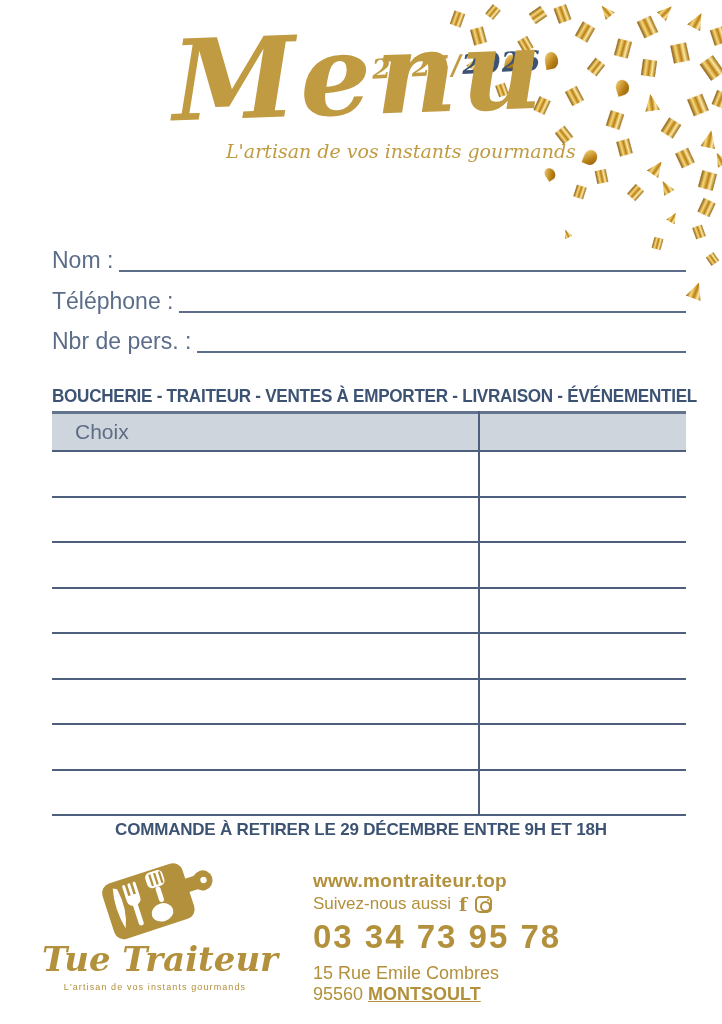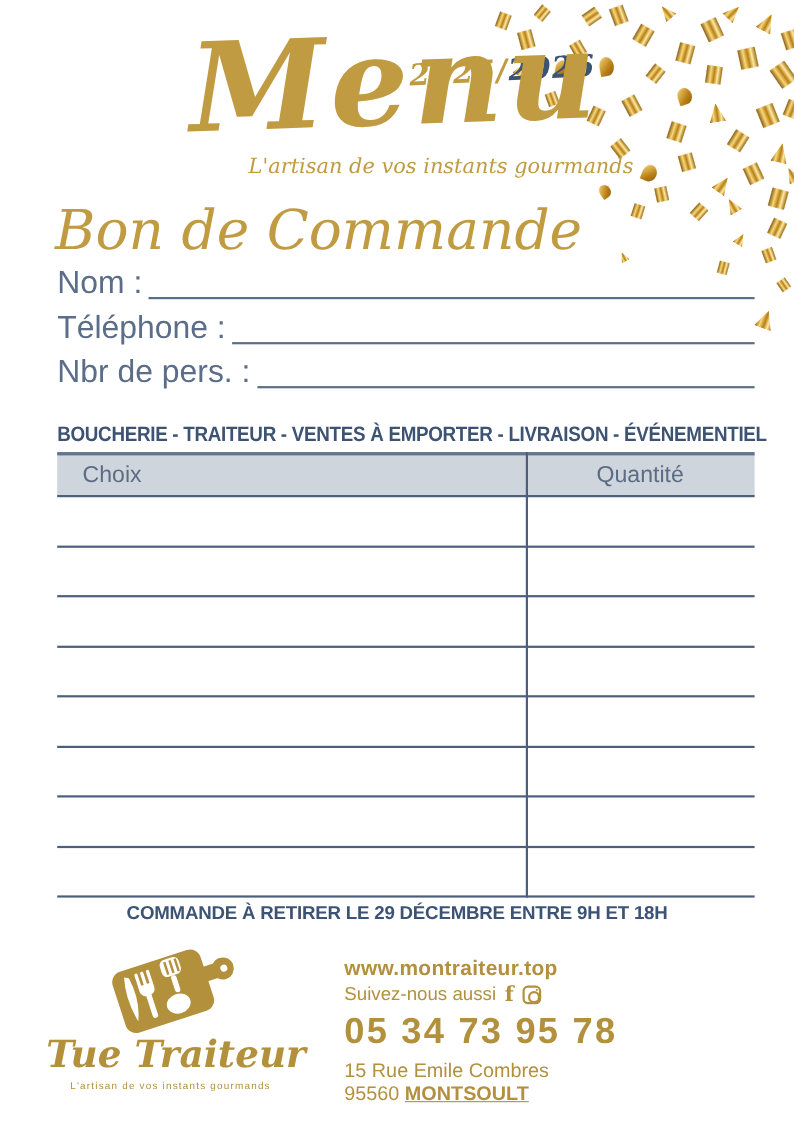--- a/index.html
+++ b/index.html
@@ -20,21 +20,21 @@
   
   .season{position:absolute;left:372px;top:50px;width:140px;font-family:"DejaVu Serif",serif;font-style:italic;font-weight:bold;font-size:27px;letter-spacing:1px;transform:rotate(-3deg);}
   .season .y1{color:var(--gold);}
   .season .y2{color:var(--navy);}
   .menu-word{position:absolute;left:172px;top:8px;font-family:"DejaVu Serif",serif;font-style:italic;font-weight:bold;font-size:112px;line-height:1.2;color:var(--gold);letter-spacing:4px;transform:rotate(-2deg);}
   .menu-tagline{position:absolute;left:226px;top:140px;width:310px;font-family:"DejaVu Serif",serif;font-style:italic;font-size:19px;color:var(--gold);white-space:nowrap;}
 
   
   .bon-title{position:absolute;left:50px;top:180px;font-family:"DejaVu Serif",serif;font-style:italic;font-size:50px;color:var(--gold);white-space:nowrap;}
   .form-row{position:absolute;left:52px;width:634px;display:flex;align-items:flex-end;height:26px;}
-  .form-row .lbl{font-size:29px;color:var(--slate);white-space:nowrap;line-height:1;}
+  .form-row .lbl{font-size:23px;color:var(--slate);white-space:nowrap;line-height:1;}
   .form-row .fill{flex:1;border-bottom:2px solid var(--slate);margin-left:6px;height:22px;}
   #row-nom{top:246px;} #row-tel{top:287px;} #row-pers{top:327px;}
 
   .services{position:absolute;left:52px;top:385px;width:700px;font-size:19px;font-weight:bold;color:var(--navy);white-space:nowrap;letter-spacing:-0.3px;transform:scaleX(.9);transform-origin:left center;}
 
   
   .order-table{position:absolute;left:52px;top:411px;width:634px;height:405px;}
   .t-head{display:flex;height:41px;background:var(--header_band);border-top:3px solid #63748e;border-bottom:2px solid var(--table_line);align-items:center;}
   .t-head .c1{width:426px;padding-left:23px;font-size:21px;color:#5d6c85;}
   .t-head .c2{flex:1;text-align:center;font-size:21px;color:#5d6c85;}
@@ -118,41 +118,39 @@
       <div class="cf tri" style="left: 688px; top: 282px; width: 16px; height: 17px; transform: rotate(20deg);"></div>
       <div class="cf tri" style="left: 563px; top: 229px; width: 8px; height: 9px; transform: rotate(-25deg);"></div>
     </div>
 
   <div class="season">
     <span class="y1">2025/</span><span class="y2">2026</span>
   </div>
   <div class="menu-word">Menu</div>
   <div class="menu-tagline">L'artisan de vos instants gourmands</div>
 
-  <div class="bon-title">Bon de Commande</div>
 
   <div class="form-row" id="row-nom">
     <span class="lbl">Nom :</span>
     <span class="fill"></span>
   </div>
   <div class="form-row" id="row-pers">
     <span class="lbl">Nbr de pers. :</span>
     <span class="fill"></span>
   </div>
   <div class="form-row" id="row-tel">
     <span class="lbl">Téléphone :</span>
     <span class="fill"></span>
   </div>
 
   <div class="services">BOUCHERIE - TRAITEUR - VENTES À EMPORTER - LIVRAISON - ÉVÉNEMENTIEL</div>
 
   <div class="order-table">
     <div class="t-head">
       <div class="c1">Choix</div>
-      <div class="c2">Quantité</div>
     </div>
     <div class="t-body">
         <div class="t-row"></div>
         <div class="t-row"></div>
         <div class="t-row"></div>
         <div class="t-row"></div>
         <div class="t-row"></div>
         <div class="t-row"></div>
         <div class="t-row"></div>
         <div class="t-row"></div>
@@ -195,20 +193,20 @@
     <div class="tag">L'artisan de vos instants gourmands</div>
   </div>
 
   <div class="f-contact">
     <div class="url">www.montraiteur.top</div>
     <div class="follow">
       <span>Suivez-nous aussi</span>
       <span class="fb-icon">f</span>
       <span class="ig-icon"></span>
     </div>
-    <div class="phone">05 34 73 95 78</div>
+    <div class="phone">03 34 73 95 78</div>
     <div class="addr1">15 Rue Emile Combres</div>
     <div class="addr2">
       <span>95560 </span><span class="city">MONTSOULT</span>
     </div>
   </div>
 
 </div>
 
 </body></html>

